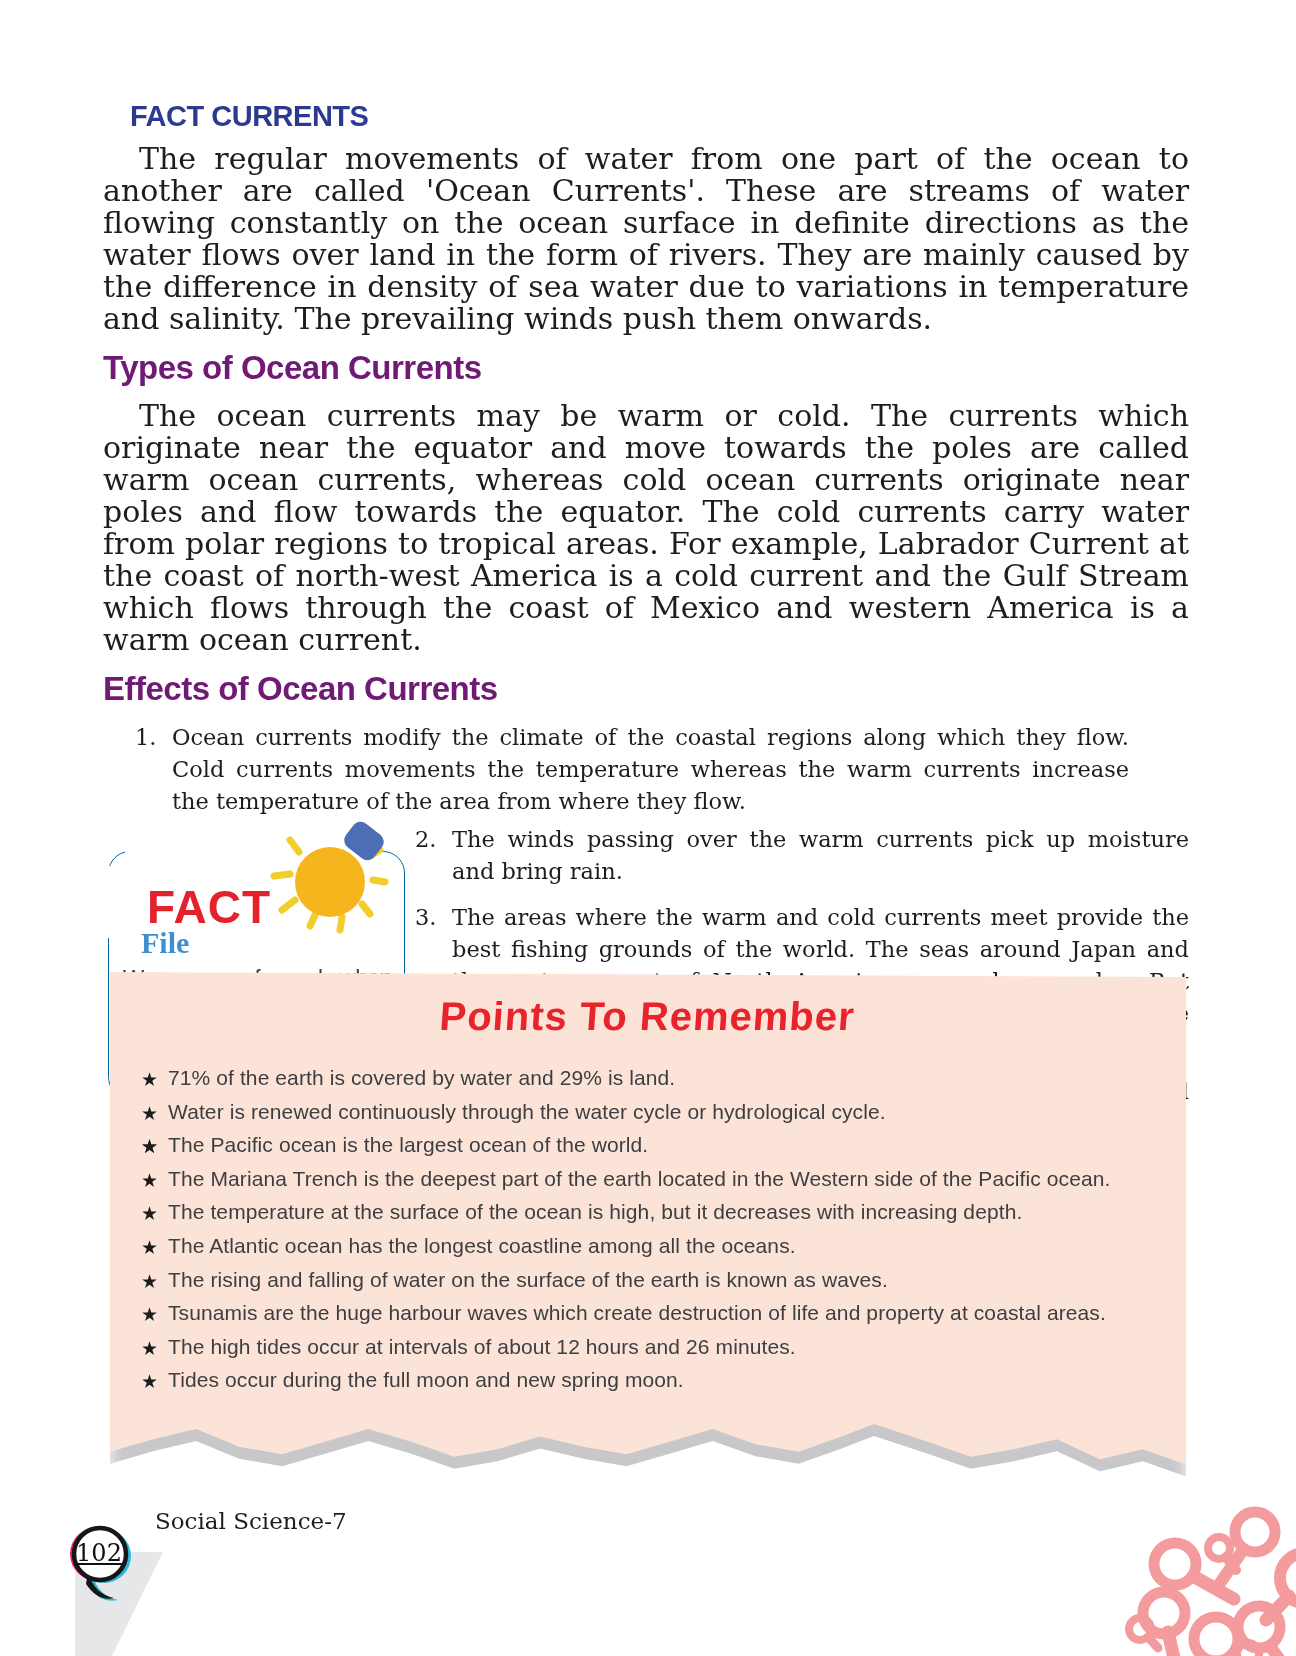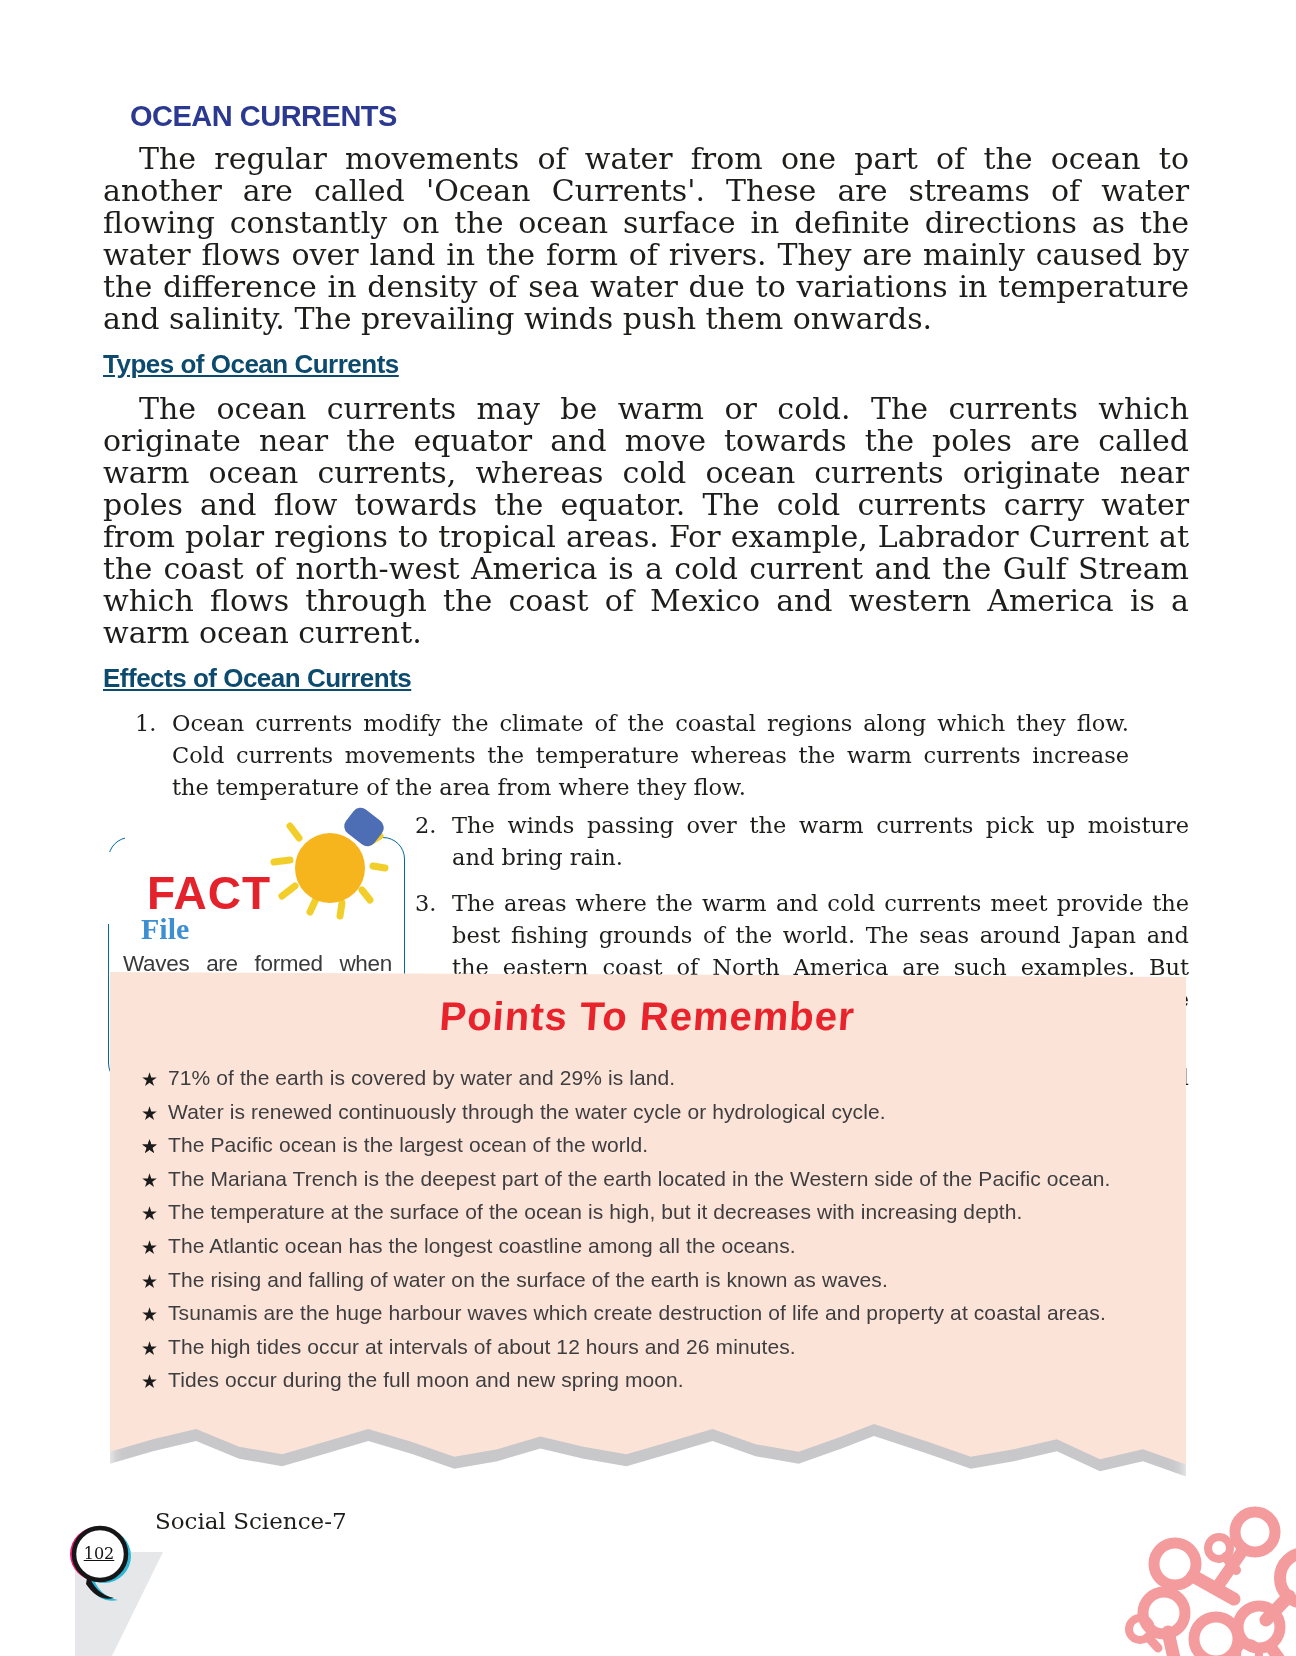--- a/index.html
+++ b/index.html
@@ -15,22 +15,22 @@
     font-family:"Liberation Sans", sans-serif; font-weight:800;
     font-size:29px; letter-spacing:-0.5px; color:#2b3990;
     margin-left:27px; margin-bottom:10px;
   }
   p.body-par {
     font-size:30px; line-height:32px; text-align:justify;
     text-indent:36px; color:#1d1d1b;
   }
   .red-head {
     font-family:"Liberation Sans", sans-serif; font-weight:800;
-    font-size:26px; letter-spacing:-0.5px; color:#0c4a6e;
-    margin-top:14px; margin-bottom:13px;text-decoration:underline;
+    font-size:33px; letter-spacing:-0.5px; color:#701a75;
+    margin-top:14px; margin-bottom:13px;
   }
   .num-item { display:flex; font-size:22.5px; line-height:32px; }
   .num-item .num { width:37px; flex:0 0 37px; text-align:left; }
   .num-item .txt { flex:1; text-align:justify; }
   .item-one { margin-left:32px; width:994px; margin-bottom:6px; }
   .two-col { display:flex; margin-top:2px; }
   .col-left { width:312px; flex:0 0 312px; position:relative; }
   .col-right { flex:1; padding-left:0px; width:745px; }
   .col-right .num-item { margin-bottom:14px; }
   
@@ -88,35 +88,35 @@
   
   .gray-band {
     position:absolute; left:75px; top:1552px; width:88px; height:104px;
     background:#e6e7e9;
     clip-path:polygon(0 0,100% 0,42% 100%,0 100%);
   }
   .page-bubble { position:absolute; left:70px; top:1524px; }
   .bubble-num {
     position:absolute; left:0; top:0; width:58px; height:58px;
     display:flex; align-items:center; justify-content:center;
-    font-family:"DejaVu Serif", serif; font-size:16px; color:#111;text-decoration:underline;
+    font-family:"DejaVu Serif", serif; font-size:24px; color:#111;text-decoration:underline;
   }
   .book-title {
     position:absolute; left:155px; top:1508px;
     font-family:"DejaVu Serif", serif; font-size:23px; color:#1d1d1b;
   }
   .molecule { position:absolute; right:0; bottom:0; }
 </style>
 </head>
 <body>
 
 <div class="page">
 
   <div class="content">
-    <div class="main-title">OCEAN CURRENTS</div>
+    <div class="main-title">FACT CURRENTS</div>
 
     <p class="body-par">The regular movements of water from one part of the ocean to another are called 'Ocean Currents'. These are streams of water flowing constantly on the ocean surface in definite directions as the water flows over land in the form of rivers. They are mainly caused by the difference in density of sea water due to variations in temperature and salinity. The prevailing winds push them onwards.</p>
 
     <div class="red-head">Types of Ocean Currents</div>
     <p class="body-par">The ocean currents may be warm or cold. The currents which originate near the equator and move towards the poles are called warm ocean currents, whereas cold ocean currents originate near poles and flow towards the equator. The cold currents carry water from polar regions to tropical areas. For example, Labrador Current at the coast of north-west America is a cold current and the Gulf Stream which flows through the coast of Mexico and western America is a warm ocean current.</p>
 
     <div class="red-head">Effects of Ocean Currents</div>
 
     <div class="num-item item-one">
       <span class="num">1.</span>

